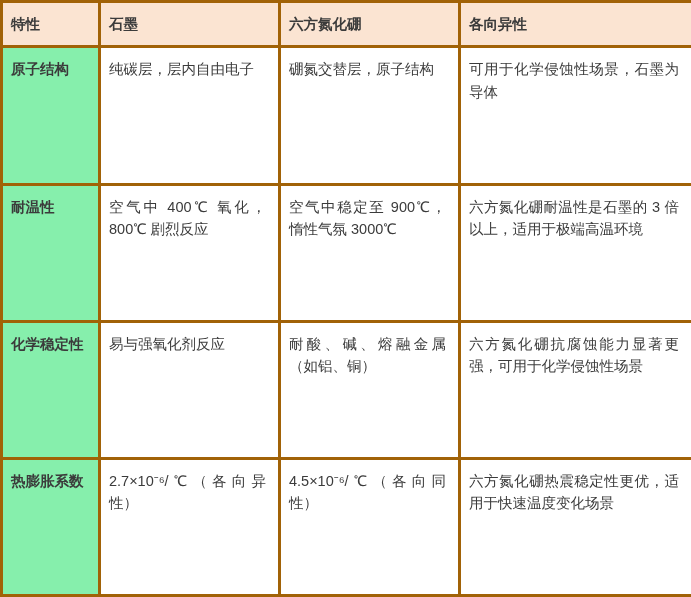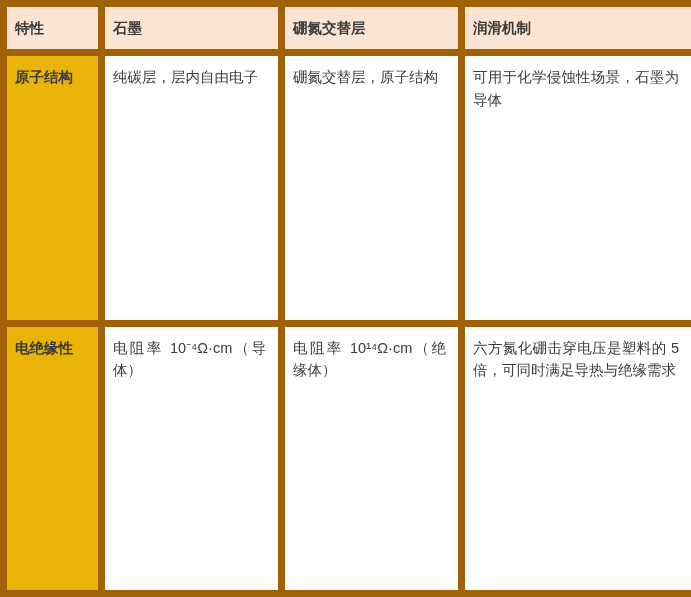--- a/index.html
+++ b/index.html
@@ -19,21 +19,21 @@
     height: 597px;
     table-layout: fixed;
   }
   #comparison-table col.c0 { width: 98px; }
   #comparison-table col.c1 { width: 180px; }
   #comparison-table col.c2 { width: 180px; }
   #comparison-table col.c3 { width: 233px; }
 
   #comparison-table th,
   #comparison-table td {
-    border: 7px solid #a16207;
+    border: 3px solid #a16207;
     vertical-align: top;
     padding: 10px 12px 10px 8px;
     font-size: 14.5px;
     line-height: 1.55;
     color: #3b3b3b;
     box-sizing: border-box;
   }
   thead th {
     background: #fbe4d2;
     color: #c0591f;
@@ -41,21 +41,21 @@
     font-size: 15.5px;
     vertical-align: middle;
     padding-top: 12px;
     padding-bottom: 12px;
     text-align: left;
   }
   thead th.feature-head {
     color: #3a3a3a;
   }
   tbody th.row-head {
-    background: #eab308;
+    background: #86efac;
     color: #e08a3c;
     font-weight: bold;
     font-size: 15.5px;
     text-align: left;
     vertical-align: middle;
     line-height: 1.5;
   }
   tbody td {
     background: #ffffff;
     text-align: justify;
@@ -73,31 +73,43 @@
   <colgroup>
     <col class="c0">
       <col class="c1">
       <col class="c2">
       <col class="c3">
   </colgroup>
   <thead>
     <tr>
       <th class="feature-head">特性</th>
       <th>石墨</th>
-      <th>硼氮交替层</th>
-      <th>润滑机制</th>
+      <th>六方氮化硼</th>
+      <th>各向异性</th>
     </tr>
   </thead>
   <tbody>
     <tr>
       <th class="row-head">原子结构</th>
       <td class="cell-justify">纯碳层，层内自由电子</td>
       <td class="cell-justify">硼氮交替层，原子结构</td>
       <td class="cell-justify">可用于化学侵蚀性场景，石墨为导体</td>
     </tr>
     <tr>
-      <th class="row-head">电绝缘性</th>
-      <td class="cell-justify">电阻率 10⁻⁴Ω·cm（导体）</td>
-      <td class="cell-justify">电阻率 10¹⁴Ω·cm（绝缘体）</td>
-      <td class="cell-justify">六方氮化硼击穿电压是塑料的 5 倍，可同时满足导热与绝缘需求</td>
+      <th class="row-head">耐温性</th>
+      <td class="cell-justify">空气中 400℃ 氧化，800℃ 剧烈反应</td>
+      <td class="cell-justify">空气中稳定至 900℃，惰性气氛 3000℃</td>
+      <td class="cell-justify">六方氮化硼耐温性是石墨的 3 倍以上，适用于极端高温环境</td>
+    </tr>
+    <tr>
+      <th class="row-head">化学稳定性</th>
+      <td class="cell-justify">易与强氧化剂反应</td>
+      <td class="cell-justify">耐酸、碱、熔融金属（如铝、铜）</td>
+      <td class="cell-justify">六方氮化硼抗腐蚀能力显著更强，可用于化学侵蚀性场景</td>
+    </tr>
+    <tr>
+      <th class="row-head">热膨胀系数</th>
+      <td class="cell-justify">2.7×10⁻⁶/℃（各向异性）</td>
+      <td class="cell-justify">4.5×10⁻⁶/℃（各向同性）</td>
+      <td class="cell-justify">六方氮化硼热震稳定性更优，适用于快速温度变化场景</td>
     </tr>
   </tbody>
 </table>
 
 </body></html>

